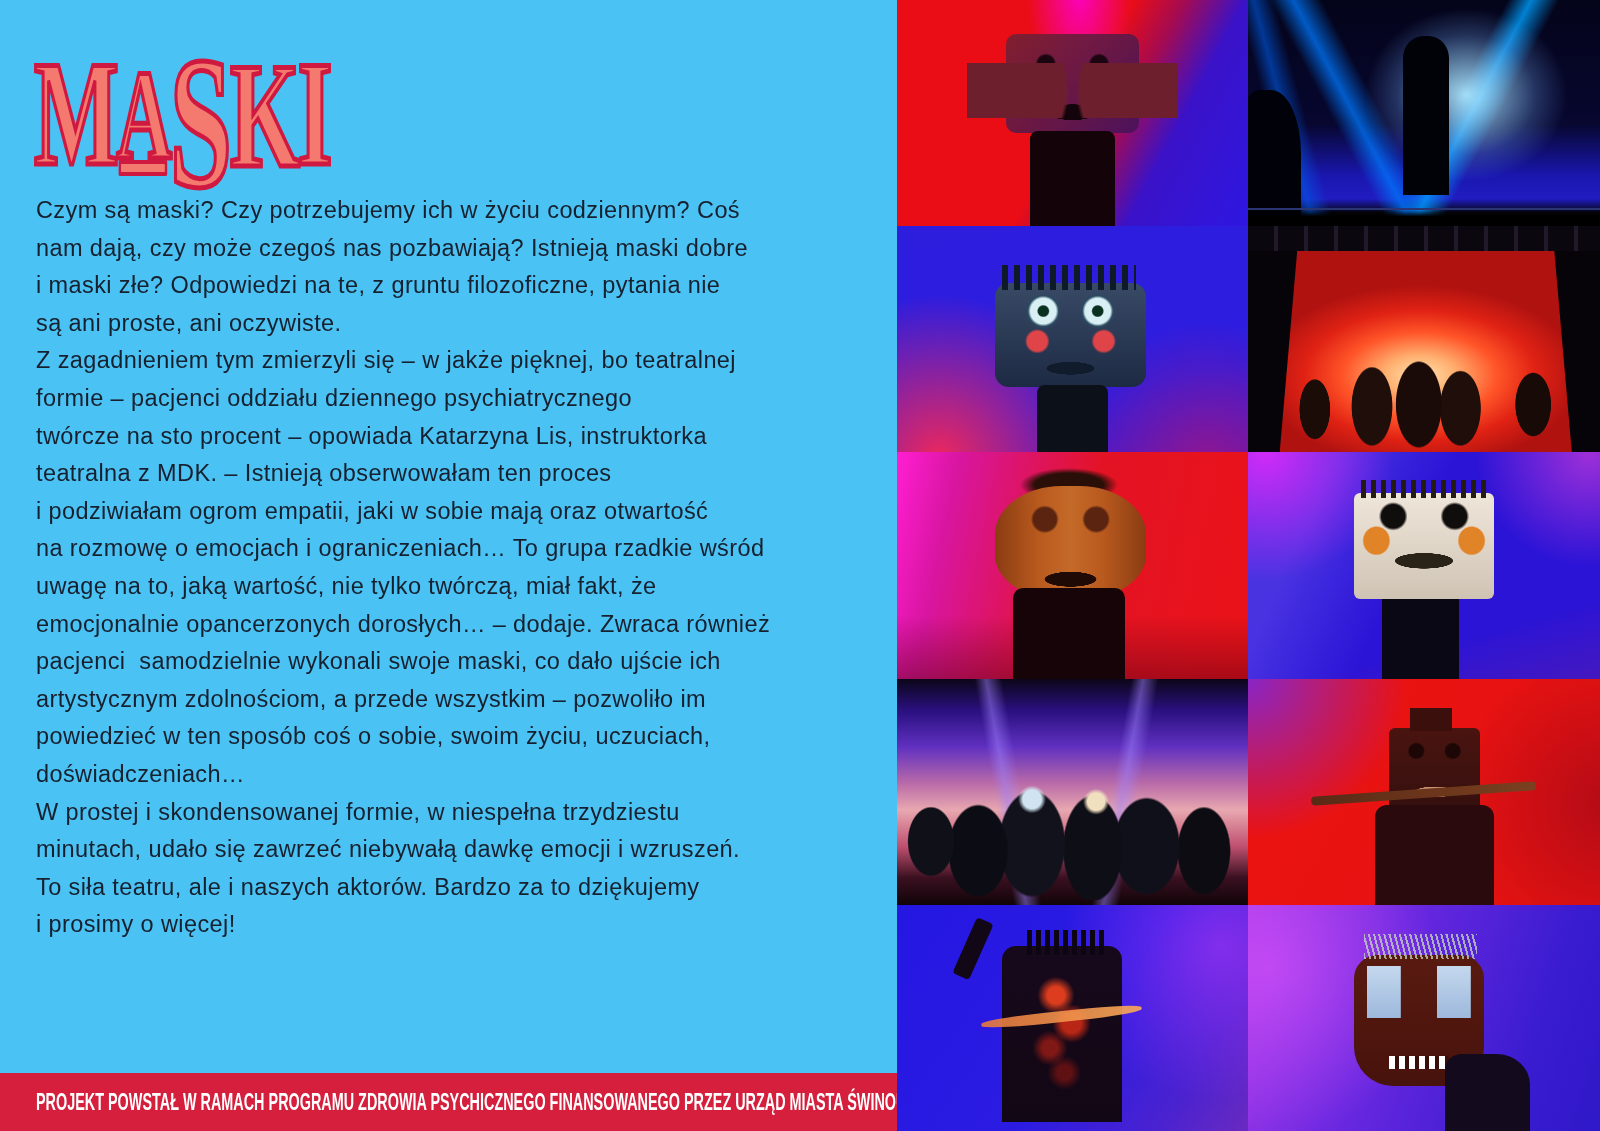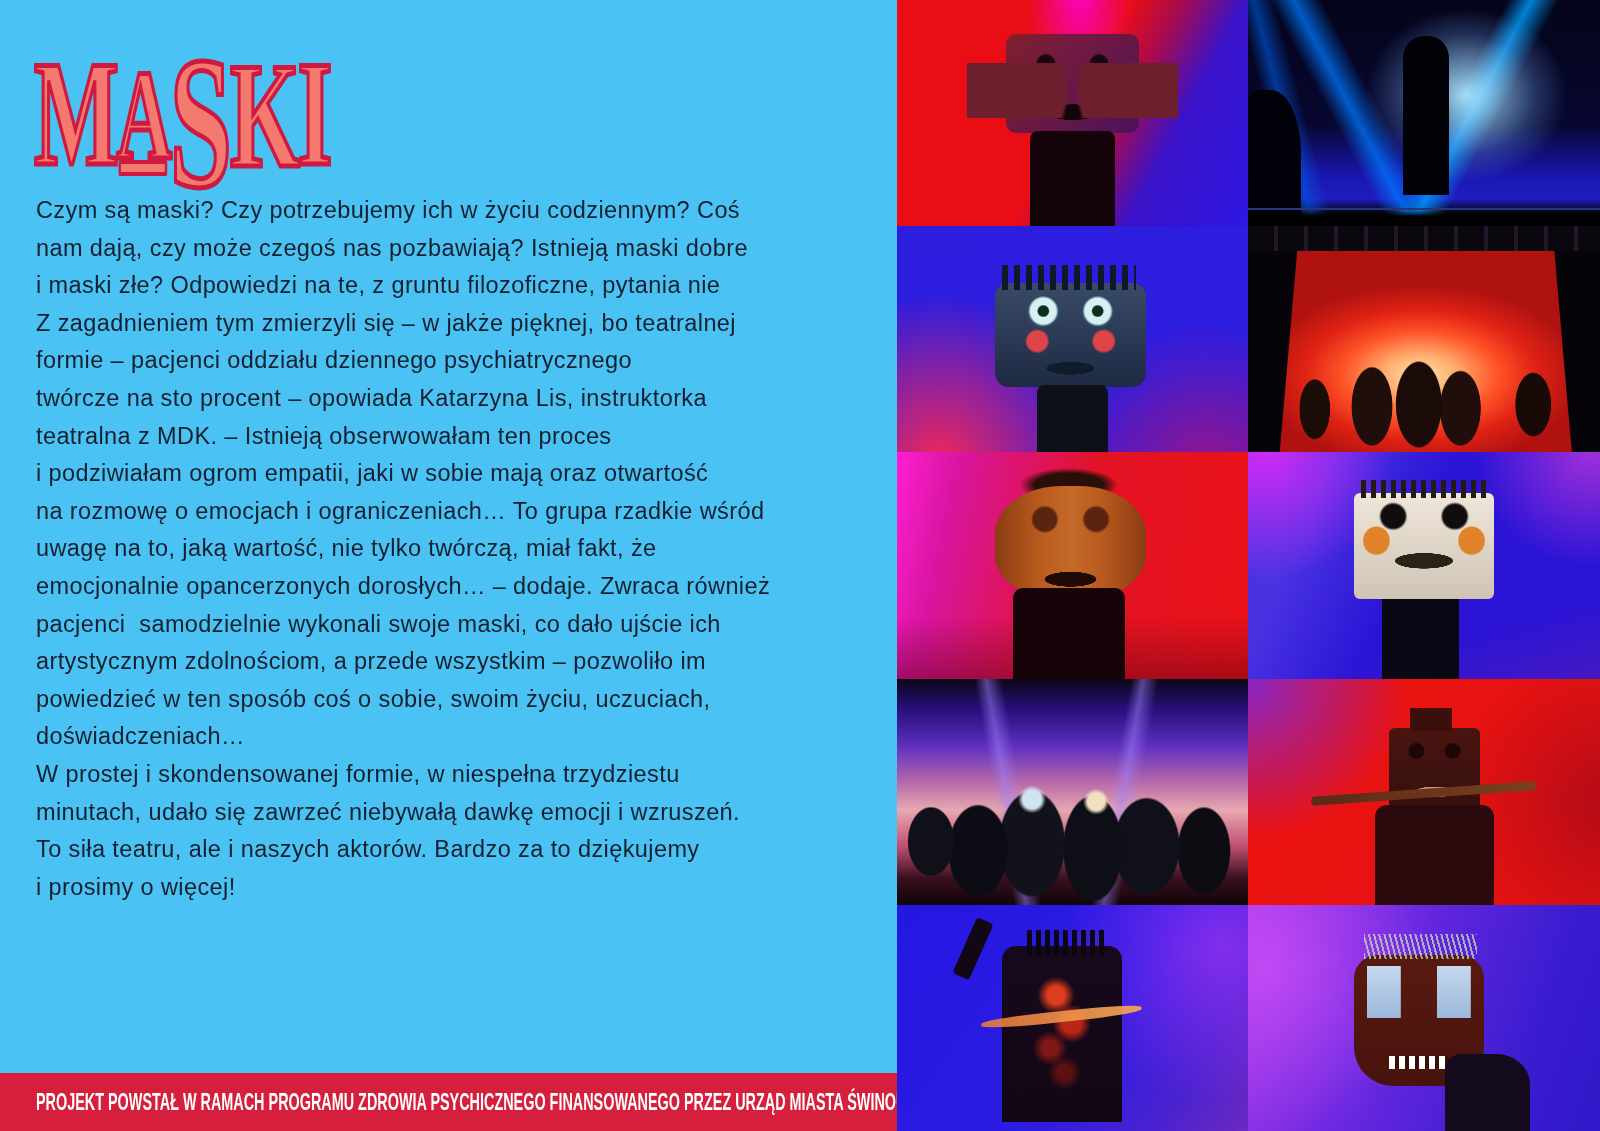--- a/index.html
+++ b/index.html
@@ -188,20 +188,21 @@
 </head>
 <body>
 
 <div class="page" style="background: rgb(74, 194, 244); color: rgb(22, 32, 46);">
   <div class="left-panel">
     <h1 class="logo" id="logo" style="color: rgb(244, 121, 110); --logo-stroke: #d01940; --logo-fill: #f4796e;"><span>M</span><span>A</span><span>S</span><span>K</span><span>I</span></h1>
     <div class="article" id="article">
         <div class="line">Czym są maski? Czy potrzebujemy ich w życiu codziennym? Coś</div>
         <div class="line">nam dają, czy może czegoś nas pozbawiają? Istnieją maski dobre</div>
         <div class="line">i maski złe? Odpowiedzi na te, z gruntu filozoficzne, pytania nie</div>
+        <div class="line">są ani proste, ani oczywiste.</div>
         <div class="line">Z zagadnieniem tym zmierzyli się – w jakże pięknej, bo teatralnej</div>
         <div class="line">formie – pacjenci oddziału dziennego psychiatrycznego</div>
         <div class="line">twórcze na sto procent – opowiada Katarzyna Lis, instruktorka</div>
         <div class="line">teatralna z MDK. – Istnieją obserwowałam ten proces</div>
         <div class="line">i podziwiałam ogrom empatii, jaki w sobie mają oraz otwartość</div>
         <div class="line">na rozmowę o emocjach i ograniczeniach… To grupa rzadkie wśród</div>
         <div class="line">uwagę na to, jaką wartość, nie tylko twórczą, miał fakt, że</div>
         <div class="line">emocjonalnie opancerzonych dorosłych… – dodaje. Zwraca również</div>
         <div class="line">pacjenci  samodzielnie wykonali swoje maski, co dało ujście ich</div>
         <div class="line">artystycznym zdolnościom, a przede wszystkim – pozwoliło im</div>

